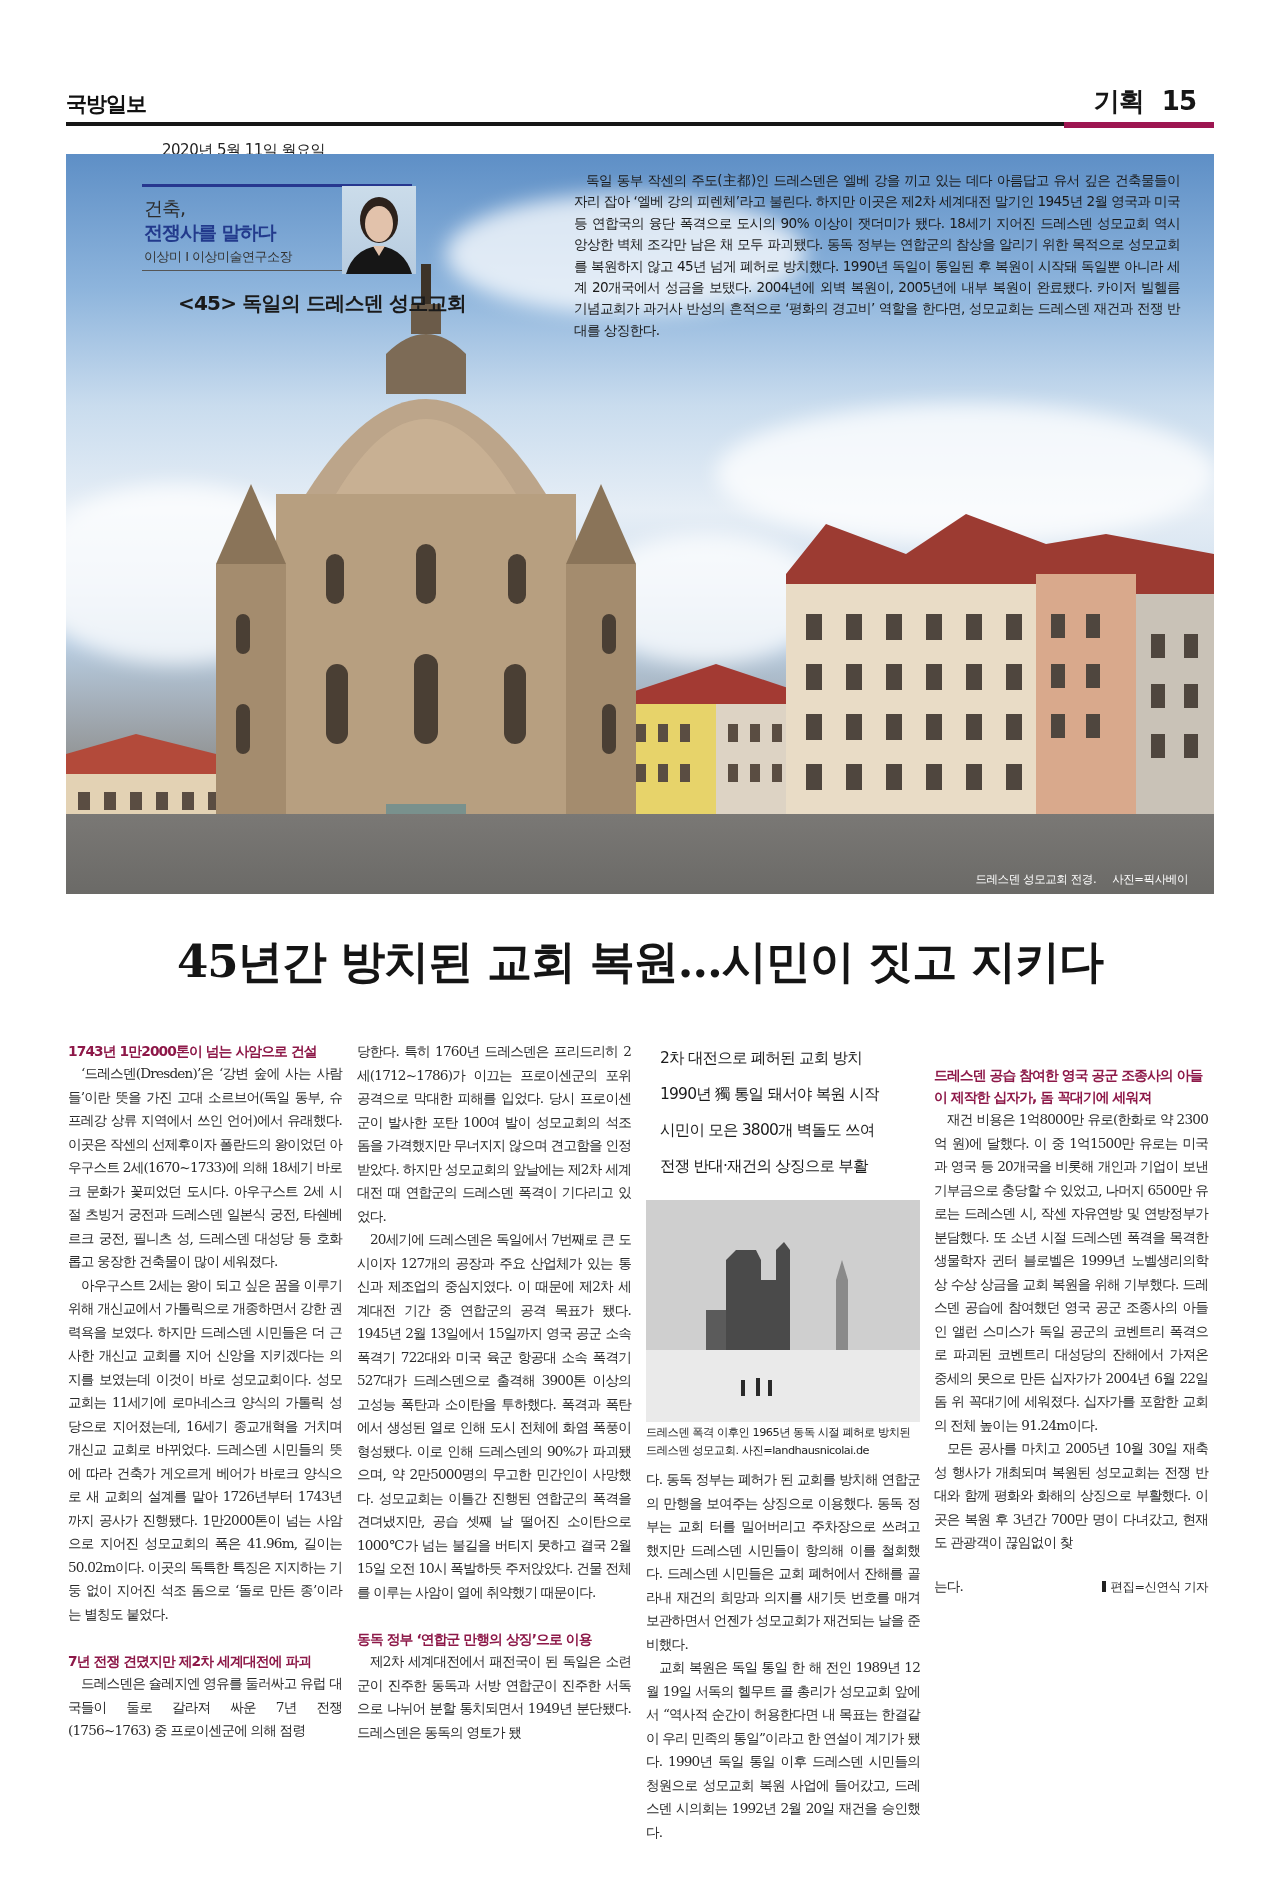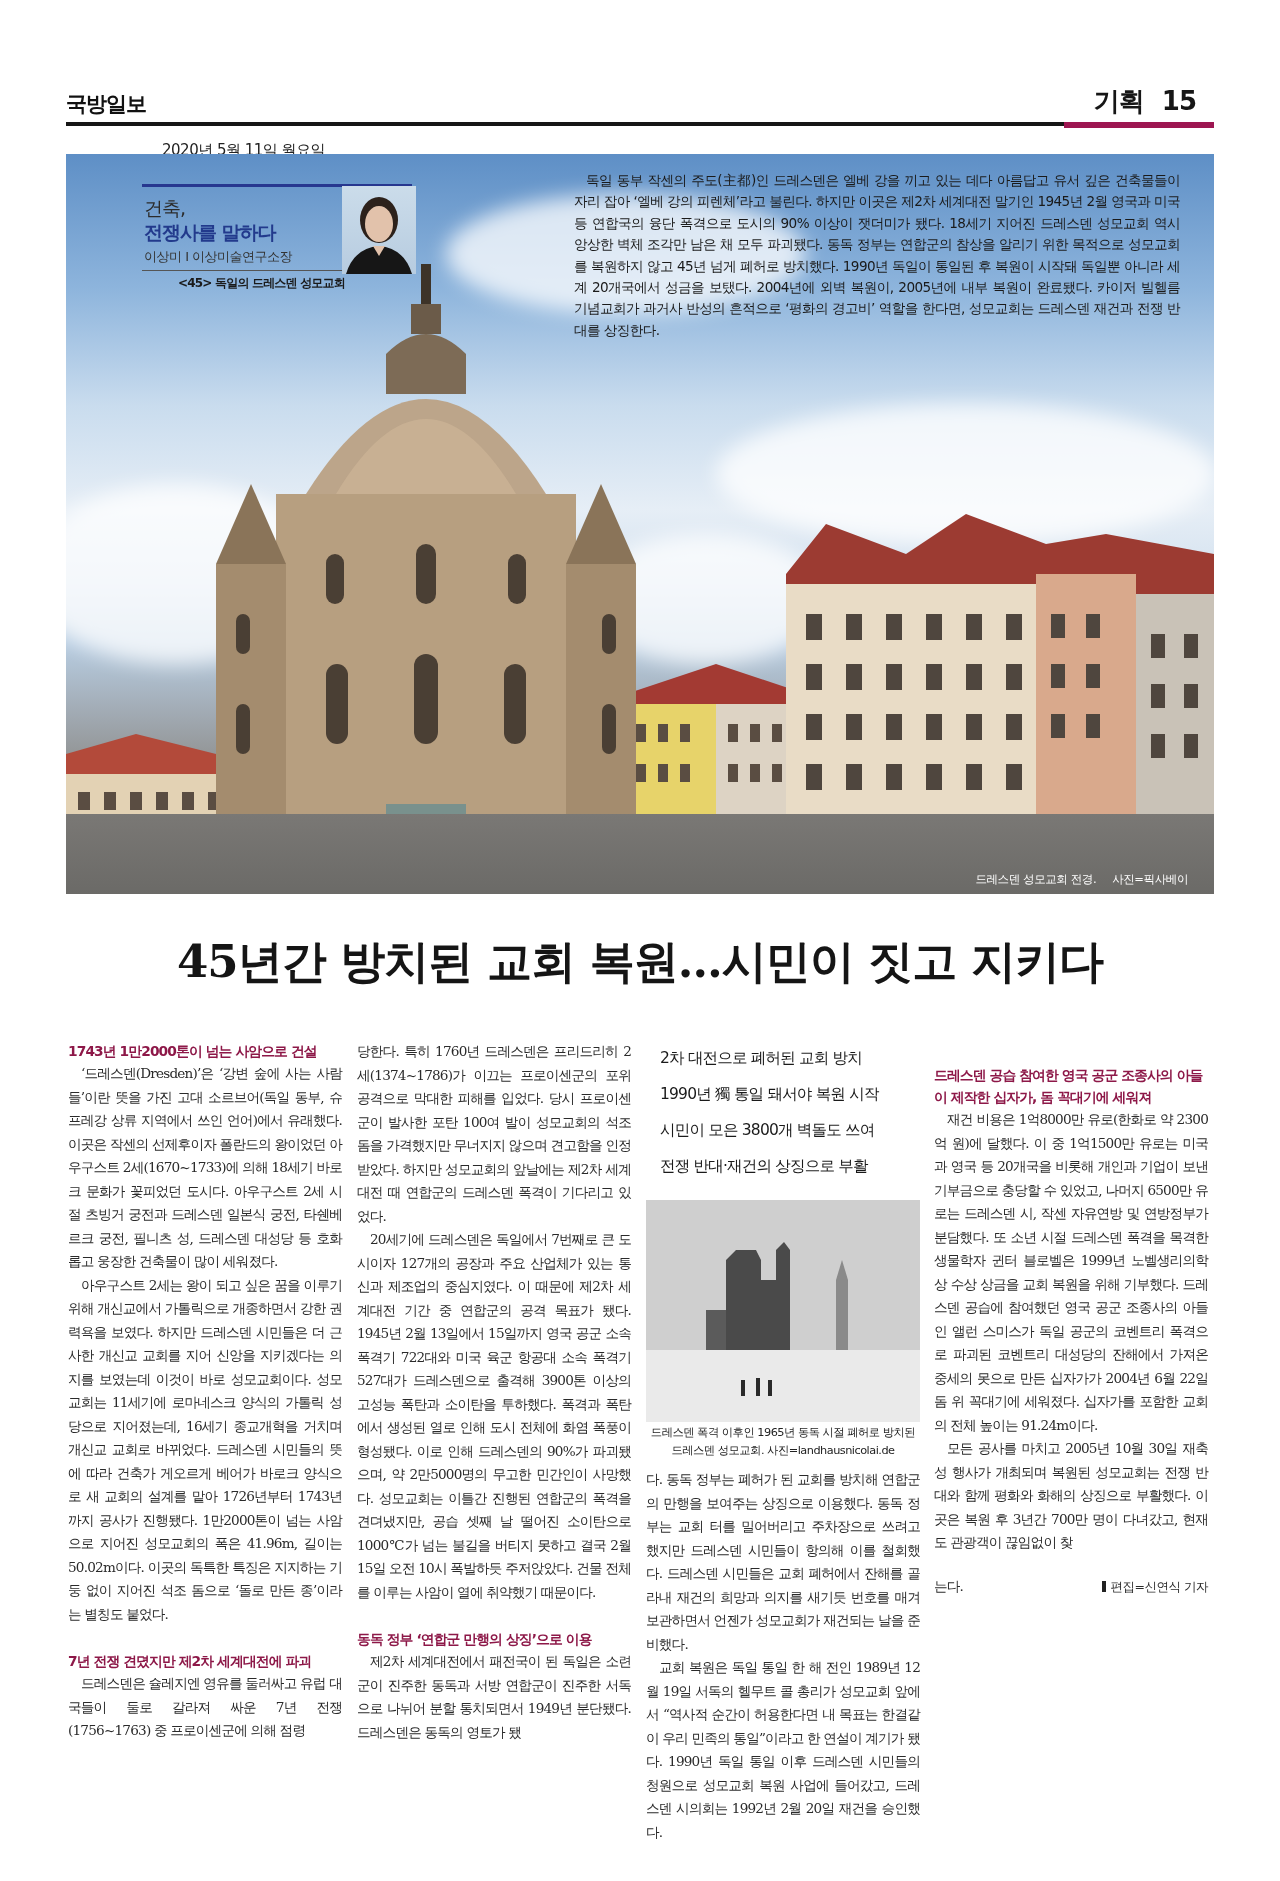--- a/index.html
+++ b/index.html
@@ -23,42 +23,42 @@
   .bldg-mid { position: absolute; left: 560px; top: 510px; width: 180px; height: 230px; }
   .bldg-left { position: absolute; left: 0; top: 560px; width: 170px; height: 180px; }
   .plaza { position: absolute; left: 0; top: 660px; width: 1148px; height: 80px; background: linear-gradient(180deg,#7a7875 0%,#6b6a67 100%); }
 
   .series-box { position: absolute; left: 28px; top: 20px; width: 300px; height: 140px; margin-left: 48px; }
   .series-rule { position: absolute; left: 0; top: 10px; width: 270px; height: 3px; background: #27378f; }
   .series-kicker { position: absolute; left: 2px; top: 22px; font-size: 19px; color: #2b2b2b; letter-spacing: -1px; }
   .series-title { position: absolute; left: 2px; top: 46px; font-size: 19px; font-weight: bold; color: #223a8c; letter-spacing: -1px; }
   .series-author { position: absolute; left: 2px; top: 74px; font-size: 13px; color: #333; letter-spacing: -0.5px; }
   .series-underline { position: absolute; left: 0; top: 96px; width: 270px; height: 1px; background: #555; }
-  .series-episode { position: absolute; left: 36px; top: 101px; font-size: 12px; font-weight: bold; color: #1a1a1a; letter-spacing: -0.8px; white-space: nowrap; }
+  .series-episode { position: absolute; left: 36px; top: 116px; font-size: 20px; font-weight: bold; color: #1a1a1a; letter-spacing: -0.8px; white-space: nowrap; }
   .portrait { position: absolute; left: 200px; top: 12px; width: 74px; height: 88px; overflow: hidden; background: linear-gradient(180deg,#cbdcea,#b7cce0); }
 
   .lead { position: absolute; left: 508px; top: 16px; width: 606px; font-size: 13.6px; line-height: 21.4px; color: #1a1a1a; letter-spacing: -0.6px; text-align: justify; text-indent: 12px; }
   .hero-caption { position: absolute; right: 26px; top: 718px; font-size: 11.5px; color: #ffffff; letter-spacing: -0.4px; white-space: nowrap; }
   .hero-caption span + span { margin-left: 16px; }
 
   
   .headline { position: absolute; left: 0; top: 932px; width: 1280px; text-align: center; font-family: "DejaVu Serif", "Liberation Serif", serif; font-size: 45px; color: #151515; letter-spacing: -1px; }
 
   
   .col { position: absolute; top: 1040px; width: 274px; font-family: "DejaVu Serif", "Liberation Serif", serif; font-size: 13.6px; line-height: 23.5px; color: #2a2a2a; letter-spacing: -0.8px; text-align: justify; }
   .col p { text-indent: 13px; }
   .col1 { left: 68px; }
   .col2 { left: 357px; }
   .col3 { left: 646px; }
   .col4 { left: 934px; }
   .subhead { font-family: "DejaVu Sans", "Liberation Sans", sans-serif; font-size: 13.8px; font-weight: bold; color: #8d1848; letter-spacing: -0.9px; line-height: 22px; text-align: left; }
   .subhead.gap { margin-top: 24px; }
   .col3-sub { font-family: "DejaVu Sans", "Liberation Sans", sans-serif; font-size: 15.5px; color: #1a1a1a; line-height: 36px; letter-spacing: -0.8px; padding-left: 14px; white-space: nowrap; }
   .small-photo { margin-top: 16px; width: 274px; height: 222px; background: linear-gradient(180deg,#d8d8d8 0%,#c4c4c4 55%,#e7e7e7 78%,#f2f2f2 100%); position: relative; overflow: hidden; }
-  .small-caption { font-family: "DejaVu Sans", "Liberation Sans", sans-serif; font-size: 11.3px; line-height: 18px; letter-spacing: -0.5px; color: #222; margin-top: 2px; text-align: center; }
+  .small-caption { font-family: "DejaVu Sans", "Liberation Sans", sans-serif; font-size: 11.3px; line-height: 18px; letter-spacing: -0.5px; color: #222; margin-top: 2px; text-align: left; }
   .small-caption + p { margin-top: 8px; }
   .byline { text-align: right; font-family: "DejaVu Sans", "Liberation Sans", sans-serif; font-size: 12.5px; letter-spacing: -0.5px; }
   .byline-mark { display: inline-block; width: 4px; height: 11px; background: #222; margin-right: 5px; vertical-align: -1px; }
   .last-line { display: flex; justify-content: space-between; margin-top: 20px; }
 </style>
 </head>
 <body>
 
 <header class="masthead">
   <div class="mast-logo">국방일보</div>
@@ -224,21 +224,21 @@
 
 <div class="col col1">
   <div class="subhead">1743년 1만2000톤이 넘는 사암으로 건설</div>
   <p>‘드레스덴(Dresden)’은 ‘강변 숲에 사는 사람들’이란 뜻을 가진 고대 소르브어(독일 동부, 슈프레강 상류 지역에서 쓰인 언어)에서 유래했다. 이곳은 작센의 선제후이자 폴란드의 왕이었던 아우구스트 2세(1670~1733)에 의해 18세기 바로크 문화가 꽃피었던 도시다. 아우구스트 2세 시절 츠빙거 궁전과 드레스덴 일본식 궁전, 타쉔베르크 궁전, 필니츠 성, 드레스덴 대성당 등 호화롭고 웅장한 건축물이 많이 세워졌다.</p>
   <p>아우구스트 2세는 왕이 되고 싶은 꿈을 이루기 위해 개신교에서 가톨릭으로 개종하면서 강한 권력욕을 보였다. 하지만 드레스덴 시민들은 더 근사한 개신교 교회를 지어 신앙을 지키겠다는 의지를 보였는데 이것이 바로 성모교회이다. 성모교회는 11세기에 로마네스크 양식의 가톨릭 성당으로 지어졌는데, 16세기 종교개혁을 거치며 개신교 교회로 바뀌었다. 드레스덴 시민들의 뜻에 따라 건축가 게오르게 베어가 바로크 양식으로 새 교회의 설계를 맡아 1726년부터 1743년까지 공사가 진행됐다. 1만2000톤이 넘는 사암으로 지어진 성모교회의 폭은 41.96m, 길이는 50.02m이다. 이곳의 독특한 특징은 지지하는 기둥 없이 지어진 석조 돔으로 ‘돌로 만든 종’이라는 별칭도 붙었다.</p>
   <div class="subhead gap">7년 전쟁 견뎠지만 제2차 세계대전에 파괴</div>
   <p>드레스덴은 슐레지엔 영유를 둘러싸고 유럽 대국들이 둘로 갈라져 싸운 7년 전쟁(1756~1763) 중 프로이센군에 의해 점령</p>
 </div>
 
 <div class="col col2">
-  <p style="text-indent:0">당한다. 특히 1760년 드레스덴은 프리드리히 2세(1374~1786)가 이끄는 프로이센군의 포위 공격으로 막대한 피해를 입었다. 당시 프로이센군이 발사한 포탄 100여 발이 성모교회의 석조 돔을 가격했지만 무너지지 않으며 견고함을 인정받았다. 하지만 성모교회의 앞날에는 제2차 세계대전 때 연합군의 드레스덴 폭격이 기다리고 있었다.</p>
+  <p style="text-indent:0">당한다. 특히 1760년 드레스덴은 프리드리히 2세(1712~1786)가 이끄는 프로이센군의 포위 공격으로 막대한 피해를 입었다. 당시 프로이센군이 발사한 포탄 100여 발이 성모교회의 석조 돔을 가격했지만 무너지지 않으며 견고함을 인정받았다. 하지만 성모교회의 앞날에는 제2차 세계대전 때 연합군의 드레스덴 폭격이 기다리고 있었다.</p>
   <p>20세기에 드레스덴은 독일에서 7번째로 큰 도시이자 127개의 공장과 주요 산업체가 있는 통신과 제조업의 중심지였다. 이 때문에 제2차 세계대전 기간 중 연합군의 공격 목표가 됐다. 1945년 2월 13일에서 15일까지 영국 공군 소속 폭격기 722대와 미국 육군 항공대 소속 폭격기 527대가 드레스덴으로 출격해 3900톤 이상의 고성능 폭탄과 소이탄을 투하했다. 폭격과 폭탄에서 생성된 열로 인해 도시 전체에 화염 폭풍이 형성됐다. 이로 인해 드레스덴의 90%가 파괴됐으며, 약 2만5000명의 무고한 민간인이 사망했다. 성모교회는 이틀간 진행된 연합군의 폭격을 견뎌냈지만, 공습 셋째 날 떨어진 소이탄으로 1000℃가 넘는 불길을 버티지 못하고 결국 2월 15일 오전 10시 폭발하듯 주저앉았다. 건물 전체를 이루는 사암이 열에 취약했기 때문이다.</p>
   <div class="subhead gap">동독 정부 ‘연합군 만행의 상징’으로 이용</div>
   <p>제2차 세계대전에서 패전국이 된 독일은 소련군이 진주한 동독과 서방 연합군이 진주한 서독으로 나뉘어 분할 통치되면서 1949년 분단됐다. 드레스덴은 동독의 영토가 됐</p>
 </div>
 
 <div class="col col3">
   <div>
     <div class="col3-sub">2차 대전으로 폐허된 교회 방치</div>
     <div class="col3-sub">1990년 獨 통일 돼서야 복원 시작</div>
     <div class="col3-sub">시민이 모은 3800개 벽돌도 쓰여</div>

